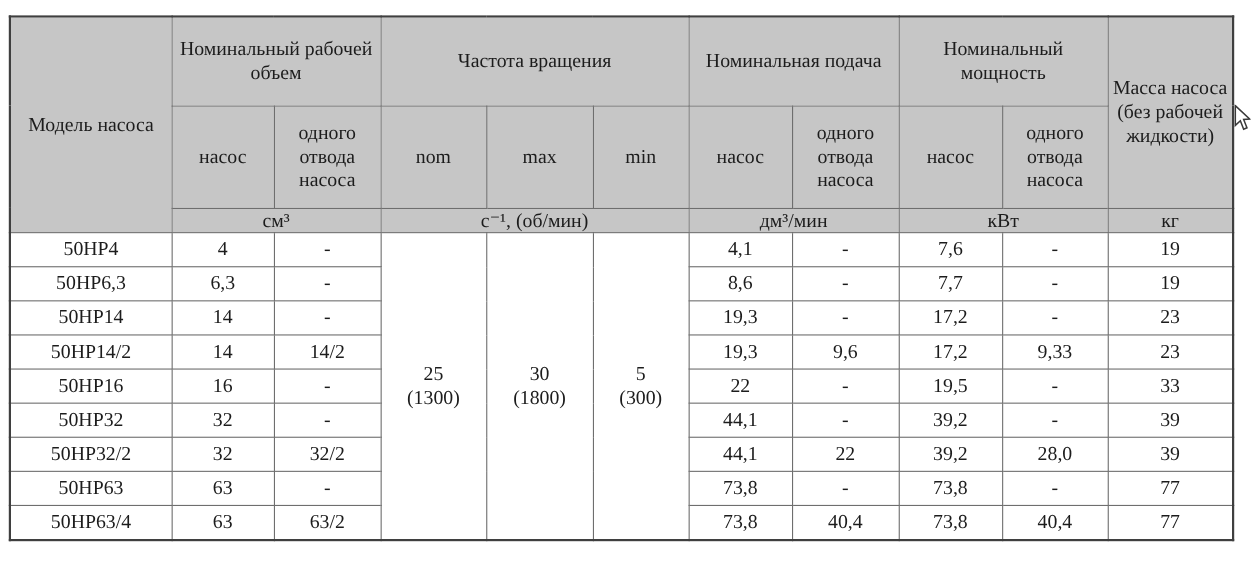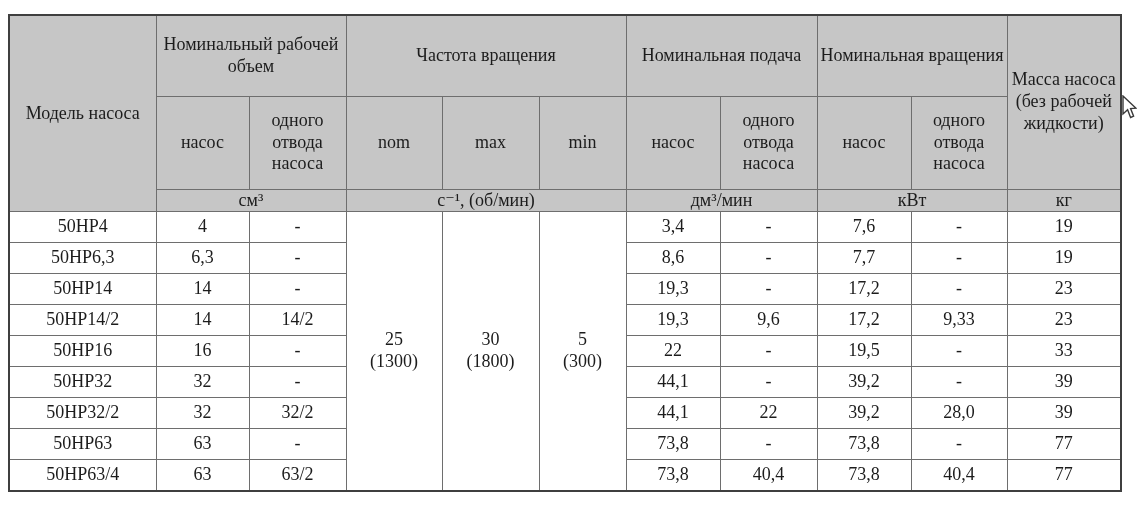--- a/index.html
+++ b/index.html
@@ -57,21 +57,21 @@
       <col style="width:94px">
     <col style="width:96px">
       <col style="width:114px">
   </colgroup>
   <thead>
     <tr class="group-row">
       <th rowspan="3">Модель насоса</th>
       <th colspan="2">Номинальный рабочей объем</th>
       <th colspan="3">Частота вращения</th>
       <th colspan="2">Номинальная подача</th>
-      <th colspan="2">Номинальная вращения</th>
+      <th colspan="2">Номинальный мощность</th>
       <th rowspan="2">Масса насоса (без рабочей жидкости)</th>
     </tr>
     <tr class="sub-row">
       <th>насос</th>
       <th>одного отвода насоса</th>
       <th>nom</th>
       <th>max</th>
       <th>min</th>
       <th>насос</th>
       <th>одного отвода насоса</th>
@@ -90,21 +90,21 @@
     <tr class="data-row">
       <td>50HP4</td>
       <td>4</td>
       <td>-</td>
       <td rowspan="9" class="freq-cell">25
 (1300)</td>
       <td rowspan="9" class="freq-cell">30
 (1800)</td>
       <td rowspan="9" class="freq-cell">5
 (300)</td>
-      <td>3,4</td>
+      <td>4,1</td>
       <td>-</td>
       <td>7,6</td>
       <td>-</td>
       <td>19</td>
     </tr>
     <tr class="data-row">
       <td>50HP6,3</td>
       <td>6,3</td>
       <td>-</td>
       <td>8,6</td>

